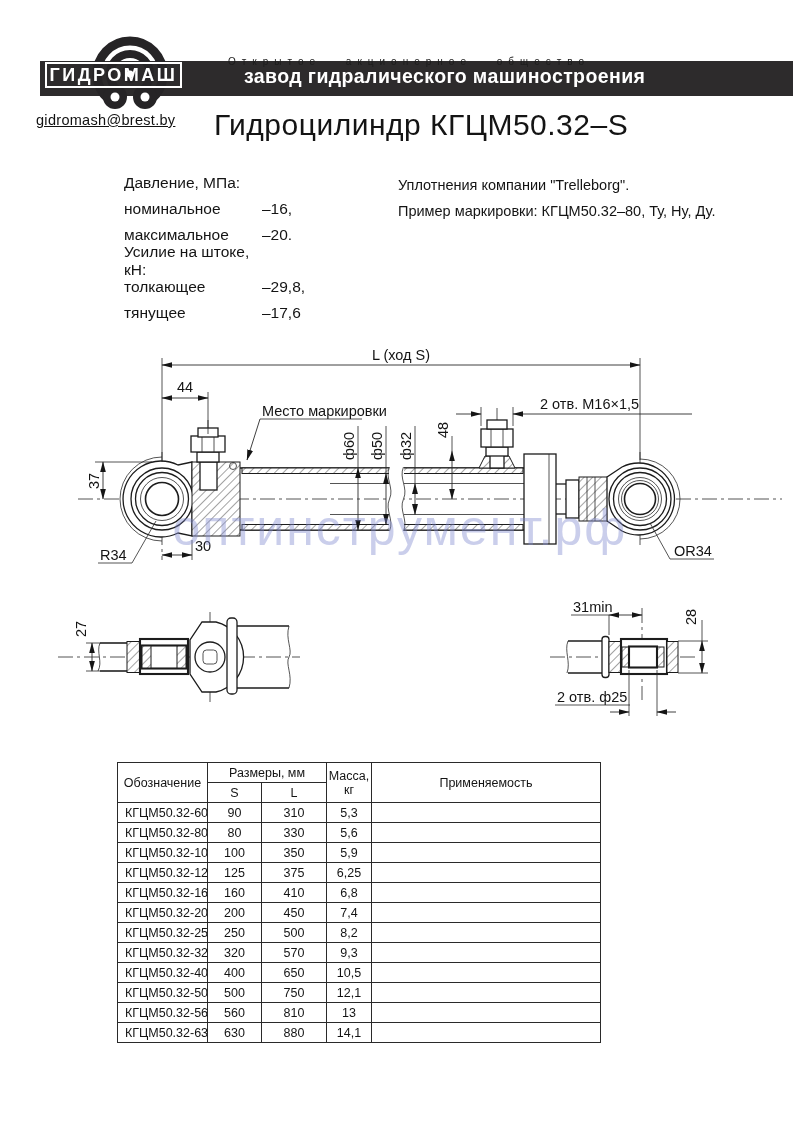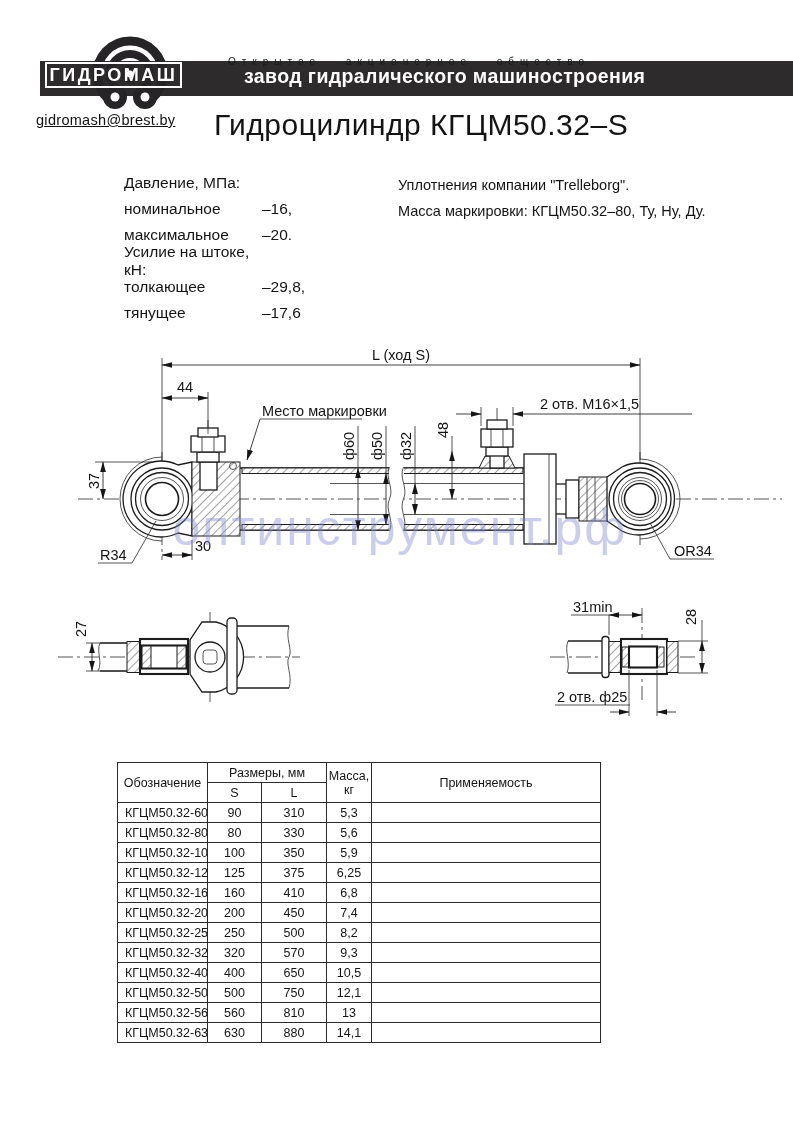--- a/index.html
+++ b/index.html
@@ -88,21 +88,21 @@
       <span class="lab">толкающее</span>
       <span>–29,8,</span>
       </div>
     <div class="spec-row">
       <span class="lab">тянущее</span>
       <span>–17,6</span>
       </div>
   </div>
   <div class="abs notes">
     <div>Уплотнения компании "Trelleborg".</div>
-    <div>Масса маркировки: КГЦМ50.32–80, Ту, Ну, Ду.</div>
+    <div>Пример маркировки: КГЦМ50.32–80, Ту, Ну, Ду.</div>
   </div>
 
   <svg class="abs draw" width="793" height="1123" viewBox="0 0 793 1123">
     <defs>
       <pattern id="ht" width="6" height="6" patternUnits="userSpaceOnUse" patternTransform="rotate(45)">
         <rect width="6" height="6" fill="#fff"></rect>
         <line x1="0" y1="0" x2="0" y2="6" stroke="#4a4a4a" stroke-width="1"></line>
       </pattern>
       <marker id="ar" viewBox="0 0 10 7" refX="9.5" refY="3.5" markerWidth="11" markerHeight="8" orient="auto-start-reverse" markerUnits="userSpaceOnUse">
         <path d="M0,0.8 L10,3.5 L0,6.2 Z" fill="#151515"></path>

